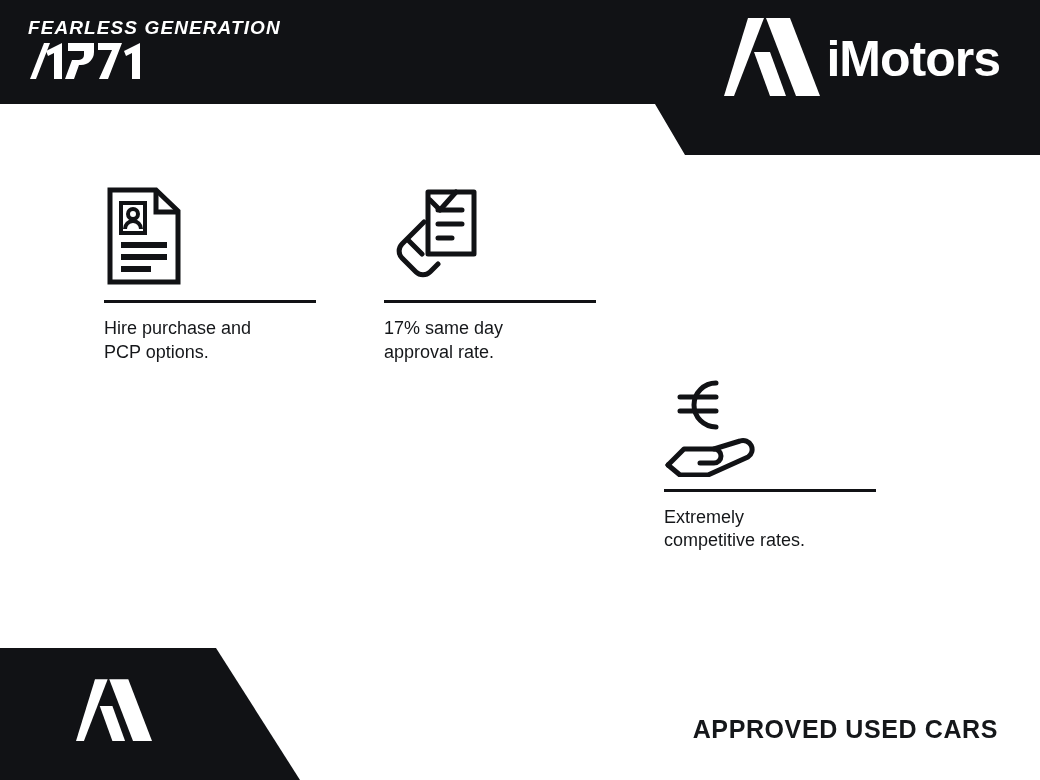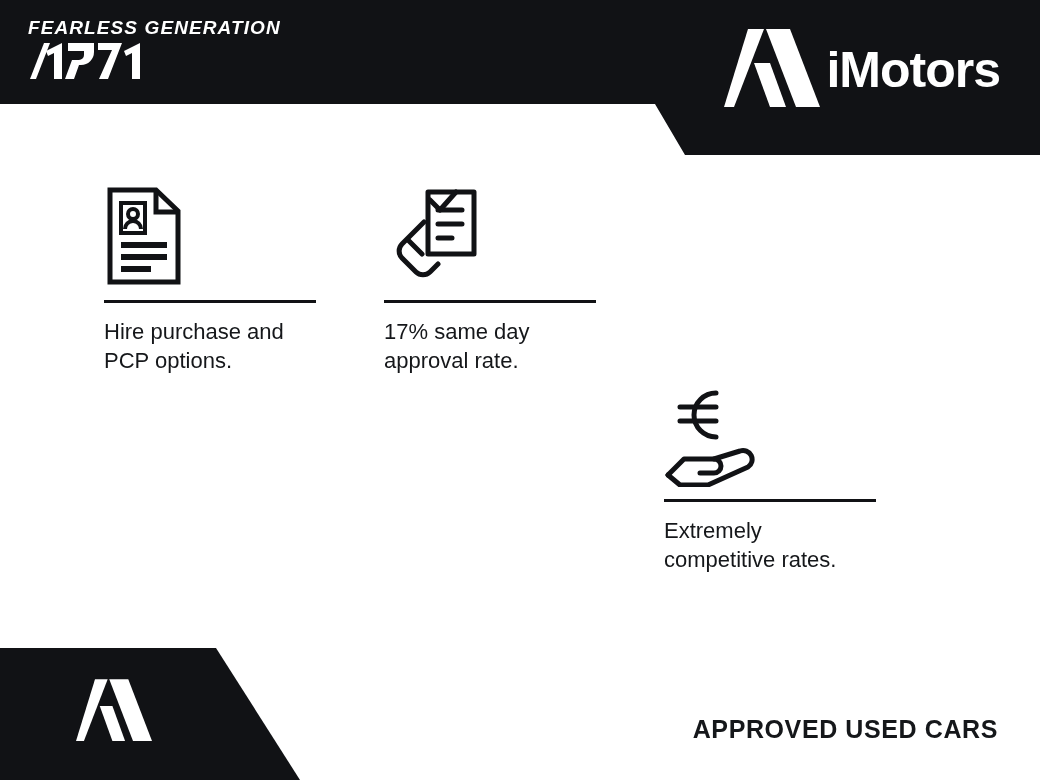--- a/index.html
+++ b/index.html
@@ -48,21 +48,21 @@
     font-style: italic;
   }
   .year-wrap {
     position: relative;
     height: 46px;
     width: 120px;
   }
   .header-right {
     position: absolute;
     right: 40px;
-    top: 29px;
+    top: 18px;
     display: flex;
     align-items: center;
     gap: 6px;
   }
   .brand-name {
     font-size: 50px;
     font-weight: bold;
     color: #ffffff;
     letter-spacing: -1px;
     line-height: 1;
@@ -95,21 +95,21 @@
     align-items: center;
     padding-left: 0px;
   }
   .rule {
     width: 212px;
     height: 3px;
     background: #111215;
     margin-top: 4px;
   }
   .feature-text {
-    font-size: 22px;
+    font-size: 18px;
     line-height: 1.32;
     color: #15171a;
     margin-top: 14px;
     white-space: pre-line;
     font-family: "Liberation Sans", sans-serif;
   }
   .row-gap-spacer { height: 28px; }
 
   
   .footer {

